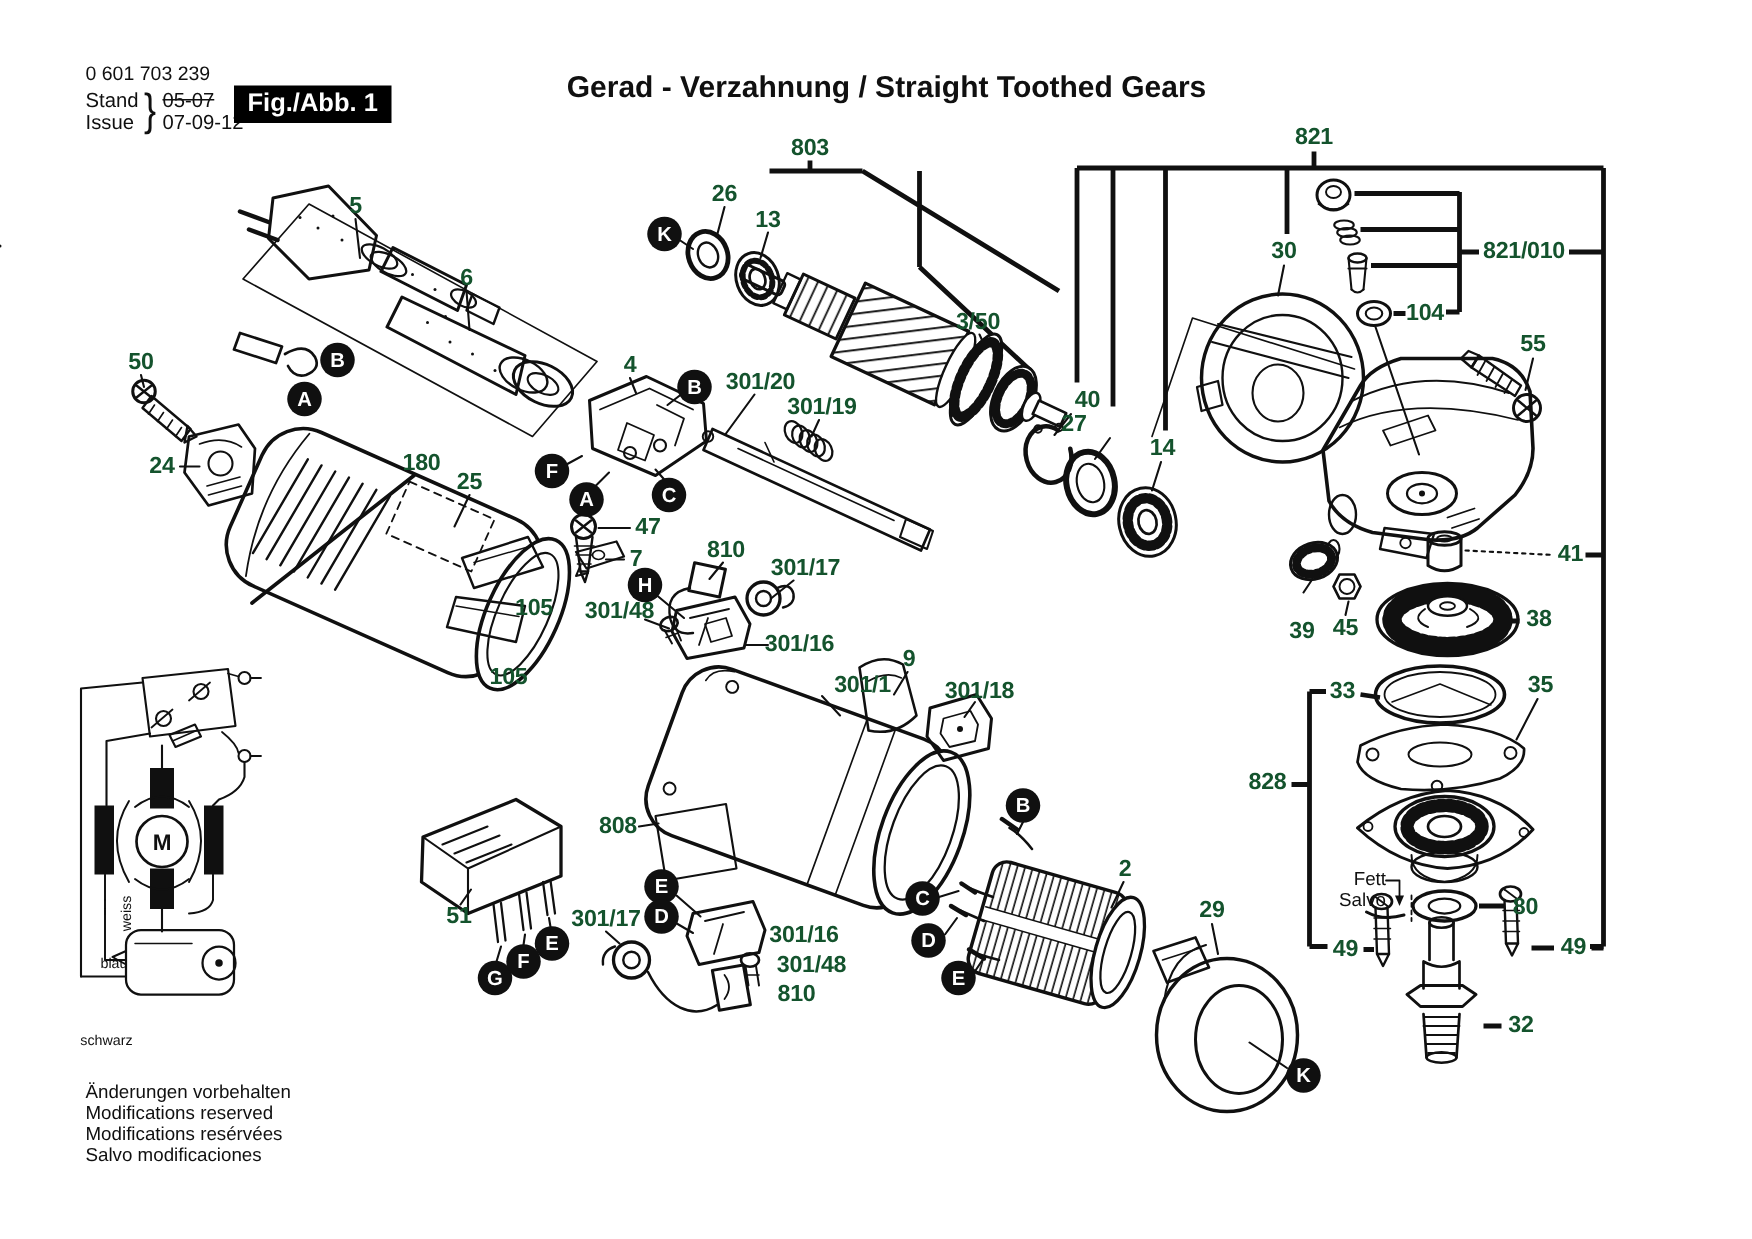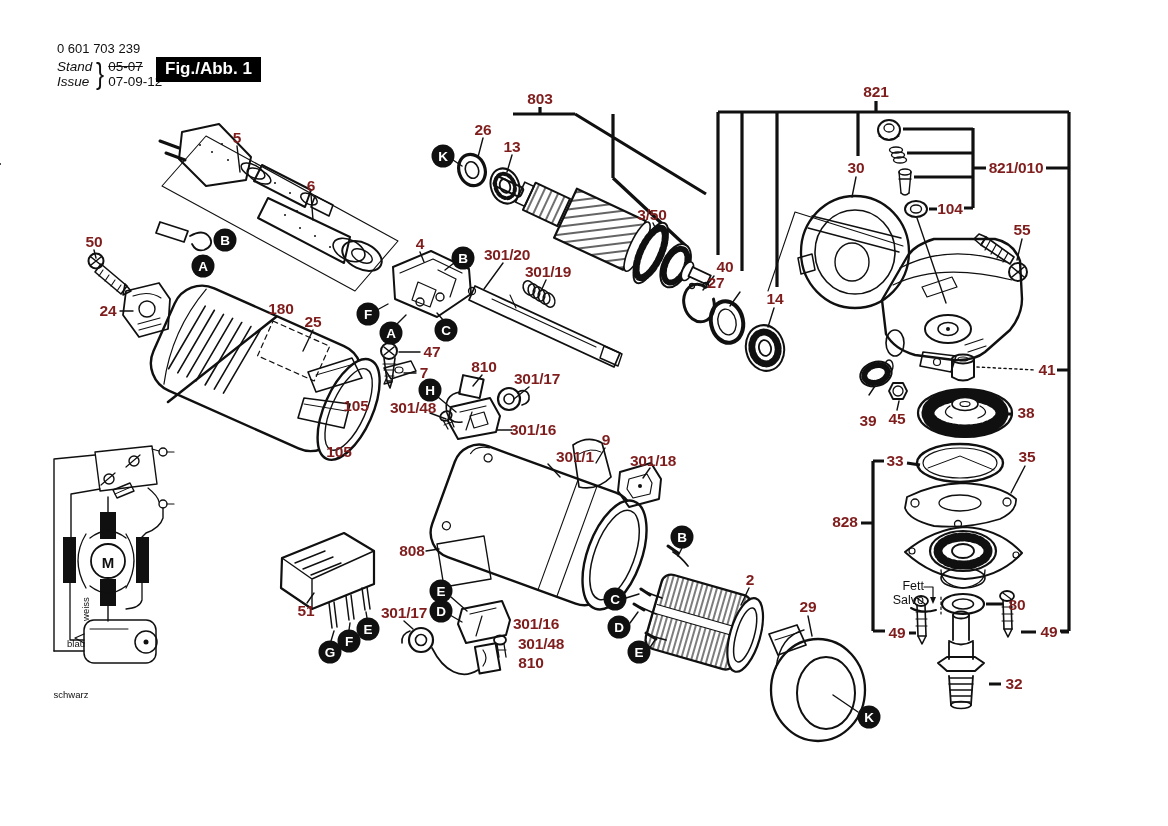--- a/index.html
+++ b/index.html
@@ -1,27 +1,27 @@
 <!DOCTYPE html>
 <html><head>
 <meta charset="utf-8">
 <style>
   html,body{margin:0;padding:0;background:#fff;}
   .stage{position:relative;width:1168px;height:826px;background:#fff;overflow:hidden;
          font-family:"Liberation Sans",sans-serif;color:#101010;}
   .stage svg{position:absolute;left:0;top:0;}
   .abs{position:absolute;white-space:nowrap;}
   .plbl{position:absolute;transform:translate(-50%,-50%);font:bold 15.5px "Liberation Sans",sans-serif;
-        color:#7f1d1d;white-space:nowrap;letter-spacing:-.2px;}
+        color:#14532d;white-space:nowrap;letter-spacing:-.2px;}
   .callout{position:absolute;transform:translate(-50%,-50%);width:23px;height:23px;border-radius:50%;
         background:#101010;color:#fff;font:bold 13.5px/23px "Liberation Sans",sans-serif;text-align:center;}
   .title{left:591px;top:59px;transform:translate(-50%,-50%);font-weight:bold;font-size:20px;}
   .order-no{left:57px;top:41px;font-size:13px;}
   .issue-block{left:57px;top:57px;font-size:13.5px;display:flex;align-items:center;gap:2px;}
-  .issue-block .lbls{display:flex;flex-direction:column;line-height:15px;font-style:italic;}
+  .issue-block .lbls{display:flex;flex-direction:column;line-height:15px;}
   .issue-block .brace{font-size:30px;font-weight:400;transform:scaleX(.8);margin:0 1px;}
   .issue-block .dates{display:flex;flex-direction:column;line-height:15px;}
   .struck{text-decoration:line-through;}
   .figbadge{left:156px;top:57px;background:#000;color:#fff;font-weight:bold;font-size:17px;
         padding:2px 9px 3px 9px;}
   .footer{left:57px;top:721px;font-size:12.5px;line-height:14px;}
   .grease{left:860px;top:580px;width:64px;text-align:right;font-size:12.5px;line-height:13.5px;}
   .schem-lbl{font-size:9.5px;transform:translate(-50%,-50%);}
   .schem-lbl.rot{transform:translate(-50%,-50%) rotate(-90deg);}
   .motor-m{font:bold 15px "Liberation Sans",sans-serif;transform:translate(-50%,-50%);}
@@ -461,31 +461,38 @@
       <span>Stand</span>
       <span>Issue</span>
     </span>
     <span class="brace">}</span>
     <span class="dates">
       <span class="struck">05-07</span>
       <span>07-09-12</span>
     </span>
   </div>
   <div class="abs figbadge">Fig./Abb. 1</div>
+  <div class="abs title">Gerad - Verzahnung / Straight Toothed Gears</div>
 
   <div class="abs grease">
     <div>Fett</div>
     <div>Salvo</div>
   </div>
 
   <div class="abs motor-m" style="left:108px;top:562px;">M</div>
   <div class="abs schem-lbl rot" style="left:85px;top:609px;">weiss</div>
   <div class="abs schem-lbl" style="left:76px;top:643px;">blau</div>
   <div class="abs schem-lbl" style="left:71px;top:660px;margin-top:34px;">schwarz</div>
 
+  <div class="abs footer">
+      <div>Änderungen vorbehalten</div>
+      <div>Modifications reserved</div>
+      <div>Modifications resérvées</div>
+      <div>Salvo modificaciones</div>
+    </div>
 
   <div>
       <div class="plbl" style="left: 540px; top: 99px;">803</div>
       <div class="plbl" style="left: 483px; top: 130px;">26</div>
       <div class="plbl" style="left: 512px; top: 147px;">13</div>
       <div class="plbl" style="left: 652px; top: 215px;">3/50</div>
       <div class="plbl" style="left: 876px; top: 92px;">821</div>
       <div class="plbl" style="left: 856px; top: 168px;">30</div>
       <div class="plbl" style="left: 1016px; top: 168px;">821/010</div>
       <div class="plbl" style="left: 950px; top: 209px;">104</div>

